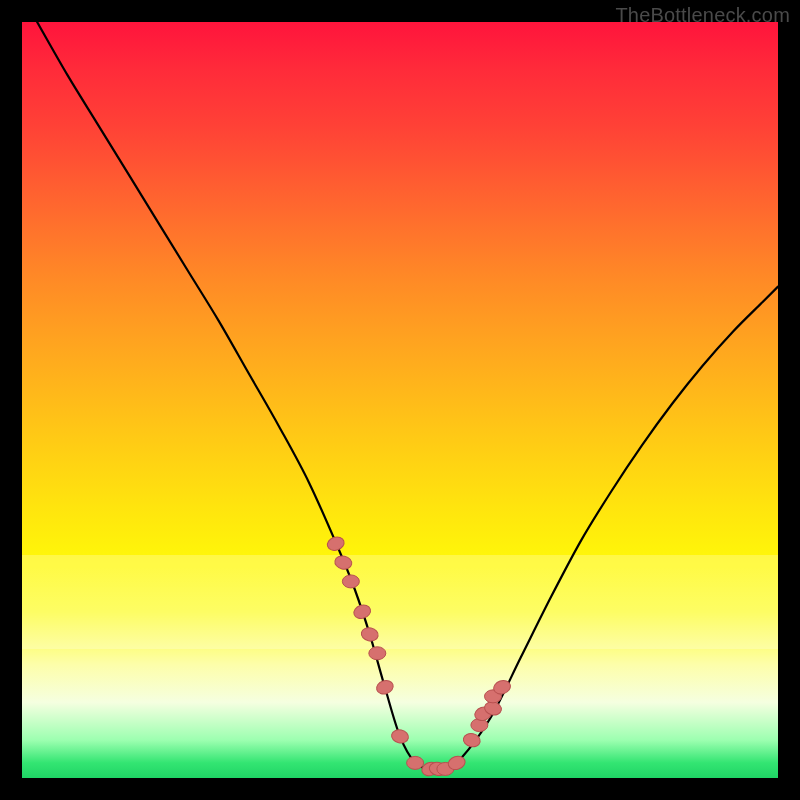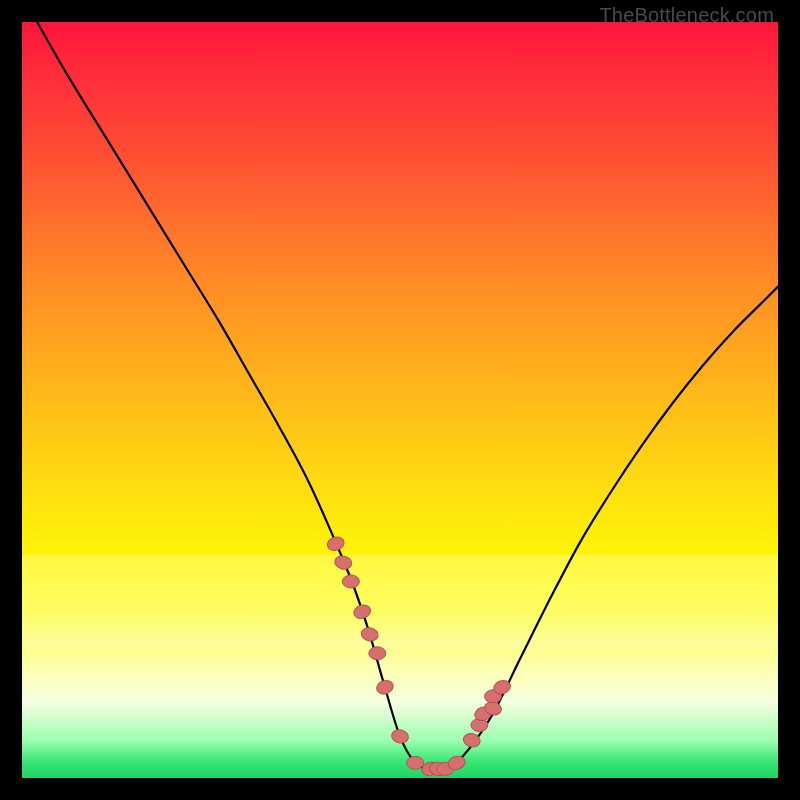--- a/index.html
+++ b/index.html
@@ -51,21 +51,21 @@
     left: 0;
     right: 0;
     top: 70.5%;
     height: 12.5%;
     background: rgba(255,255,255,0.25);
     pointer-events: none;
   }
   .watermark {
     position: absolute;
     top: 4px;
-    right: 26px;
+    right: 10px;
     color: #4a4a4a;
     font-size: 20px;
     font-weight: 500;
     letter-spacing: 0.2px;
     user-select: none;
   }
   svg.curve {
     position: absolute;
     inset: 0;
   }

